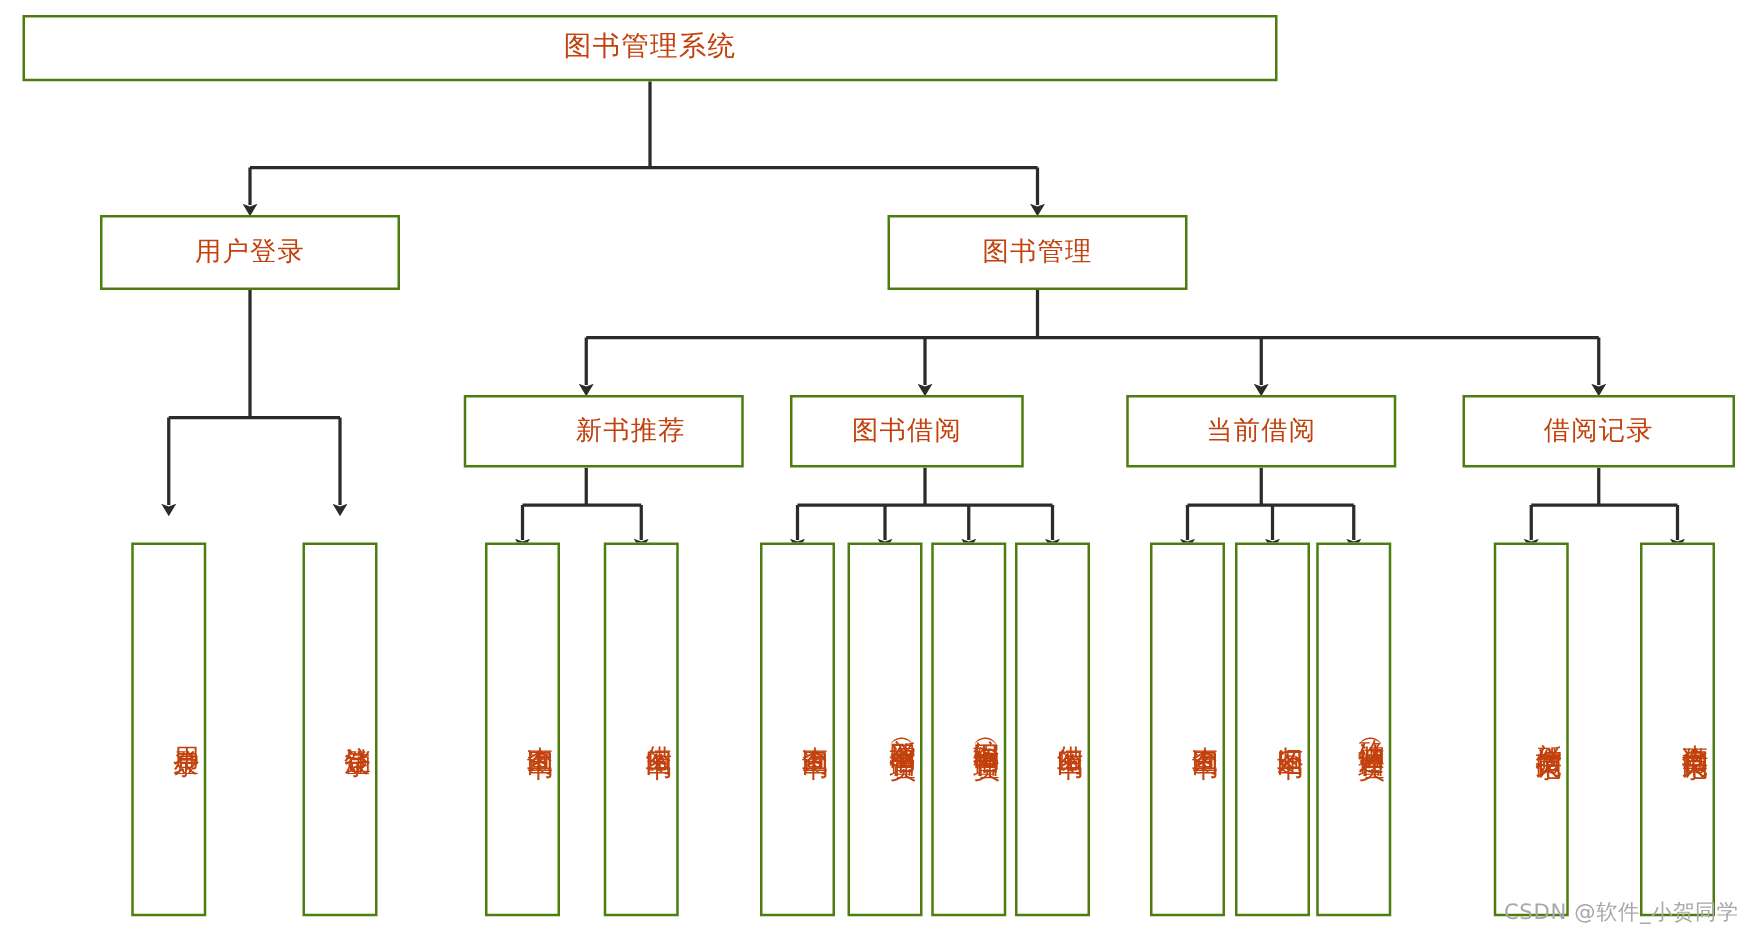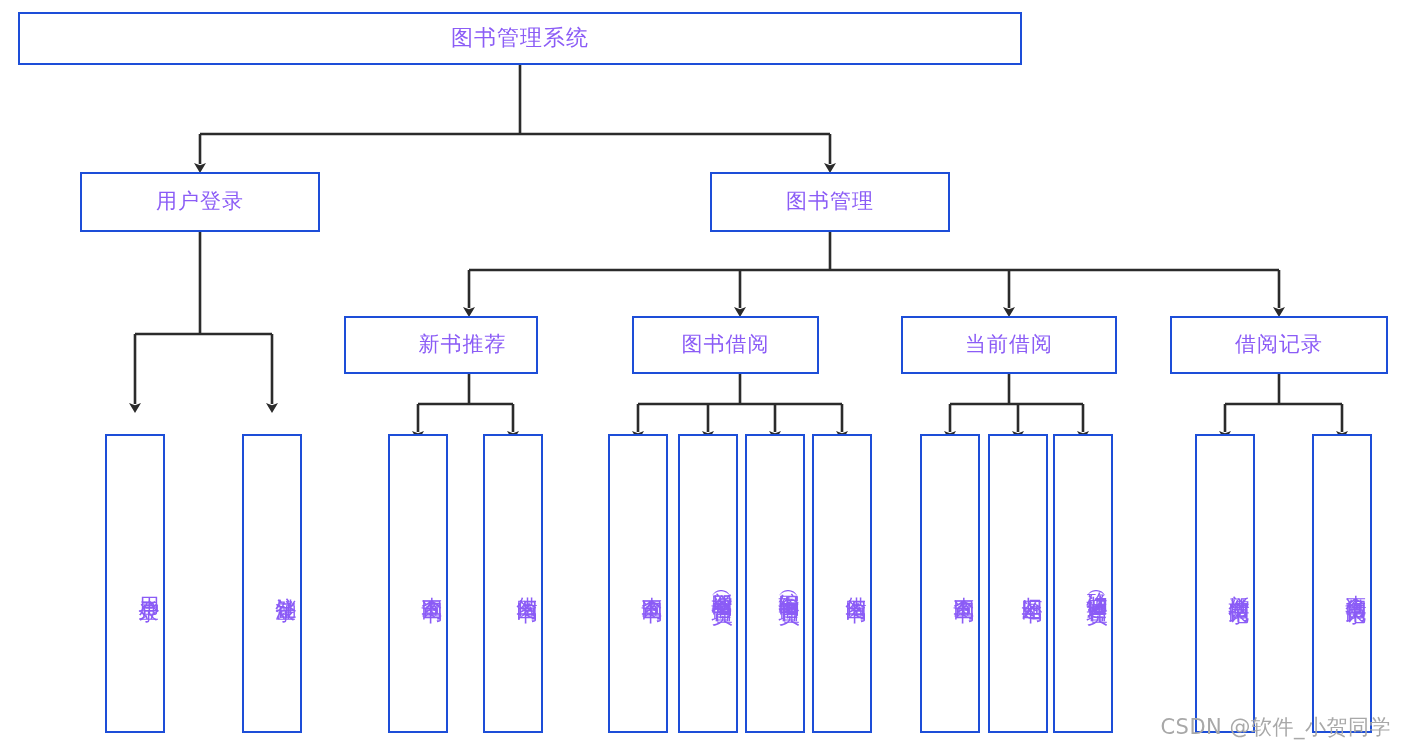--- a/index.html
+++ b/index.html
@@ -21,26 +21,26 @@
     position: absolute;
     left: 0;
     top: 0;
     width: 1405px;
     height: 747px;
     pointer-events: none;
   }
   .node {
     position: absolute;
     box-sizing: border-box;
-    border: 2px solid #1d4ed8;
+    border: 2px solid #4d7c0f;
     background: #ffffff;
     display: flex;
     align-items: center;
     justify-content: center;
-    color: #8b5cf6;
+    color: #c2410c;
   }
   .node.horiz {
     font-size: 21px;
     letter-spacing: 1px;
     line-height: 1.2;
   }
   .node.vert {
     writing-mode: vertical-rl;
     text-orientation: upright;
     font-size: 21px;
@@ -56,21 +56,21 @@
     text-orientation: upright;
     white-space: normal;
   }
   #title-node {
     font-size: 22px;
   }
   #watermark {
     position: absolute;
     right: 14px;
     bottom: 6px;
-    font-size: 21px;
+    font-size: 17px;
     color: #a8a8a8;
     letter-spacing: 0.5px;
     white-space: nowrap;
   }
 </style>
 </head>
 <body>
 
 <div id="canvas">
 
@@ -132,21 +132,21 @@
     <span>图书管理系统</span>
   </div>
 
   <div class="node horiz" style="left:80px; top:172px; width:240px; height:60px;">
     <span>用户登录</span>
   </div>
   <div class="node horiz" style="left:710px; top:172px; width:240px; height:60px;text-align:right;">
     <span>图书管理</span>
   </div>
 
-  <div class="node horiz" style="left:344px; top:316px; width:194px; height:58px;padding-left:43px;">
+  <div class="node horiz" style="left:371px; top:316px; width:224px; height:58px;padding-left:43px;">
     <span>新书推荐</span>
   </div>
   <div class="node horiz" style="left:632px; top:316px; width:187px; height:58px;">
     <span>图书借阅</span>
   </div>
   <div class="node horiz" style="left:901px; top:316px; width:216px; height:58px;">
     <span>当前借阅</span>
   </div>
   <div class="node horiz" style="left:1170px; top:316px; width:218px; height:58px;">
     <span>借阅记录</span>

